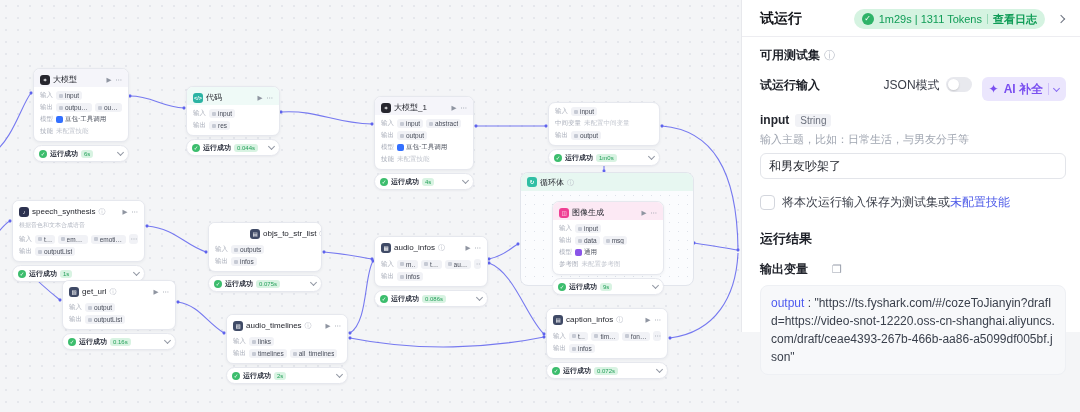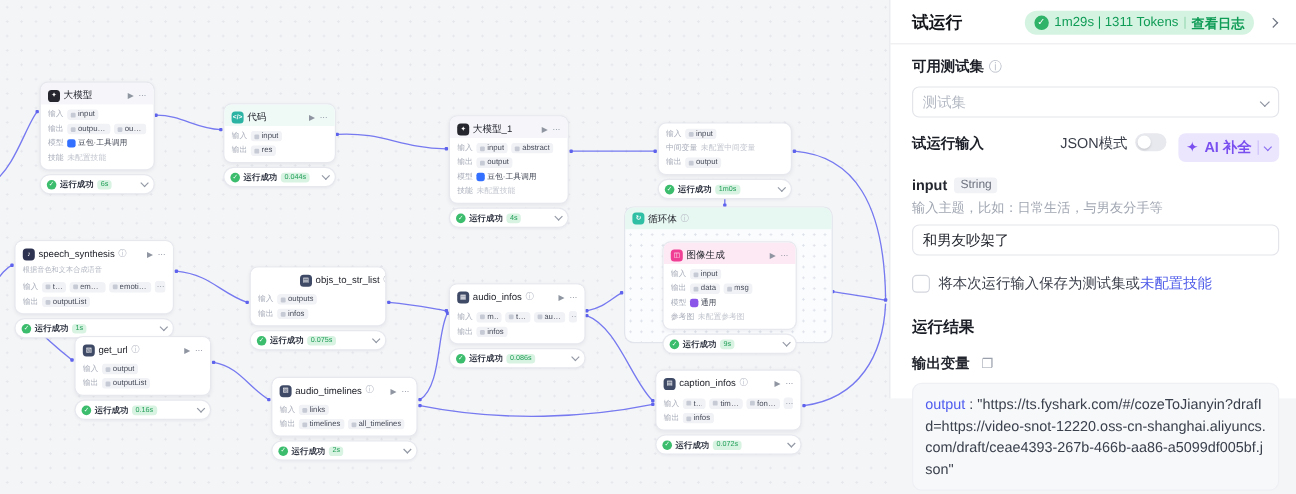--- a/index.html
+++ b/index.html
@@ -69,21 +69,21 @@
   .ai-btn .chev{border-color:#8a6ef2;margin-top:-2px;}
   .field-label{margin-top:12px;display:flex;align-items:center;gap:6px;}
   .fname{font-size:12px;font-weight:bold;color:#23262e;}
   .ftype{font-size:10px;color:#6c717d;background:#f1f2f6;border-radius:3px;padding:1px 5px;}
   .fhint{margin-top:5px;font-size:11px;color:#a0a6b1;}
   .text-input{margin-top:6px;height:24px;border:1px solid #e3e5ea;border-radius:6px;display:flex;align-items:center;padding:0 8px;font-size:12px;color:#23262e;}
   .cb-row{margin-top:15px;display:flex;align-items:center;gap:7px;font-size:12px;color:#3a3e49;}
   .cb{width:13px;height:13px;border:1.4px solid #d3d6dd;border-radius:4px;background:#fff;flex:none;}
   .link{color:#4d5ae8;}
   .result-title{margin-top:19px;font-size:13px;font-weight:bold;color:#1b1e26;}
-  .var-label{margin-top:13px;display:flex;align-items:center;gap:10px;font-size:12px;font-weight:bold;color:#23262e;}
+  .var-label{margin-top:13px;display:flex;align-items:center;gap:24px;font-size:12px;font-weight:bold;color:#23262e;}
   .copy-ic{color:#9aa0ac;font-size:11px;font-weight:normal;}
   .code-box{margin-top:7px;background:#f7f8fa;border:1px solid #eef0f4;border-radius:8px;padding:8px 10px;font-size:12px;line-height:1.5;color:#3a404c;word-break:break-all;min-height:50px;}
   .out-key{color:#4e5bef;}
 </style>
 </head>
 <body>
 
 <div id="stage">
 
   <div id="canvas">
@@ -619,24 +619,20 @@
           <span class="chev-r"></span>
         </span>
     </div>
     <div class="p-hr"></div>
 
     <div class="p-body">
       <div class="sec-label">
         <span>可用测试集</span>
           <span class="info-ic">ⓘ</span>
       </div>
-      <div class="select">
-        <span class="ph">测试集</span>
-        <span class="chev"></span>
-      </div>
 
       <div class="row-between">
         <span class="sec-label">试运行输入</span>
         <span class="jm-label">JSON模式</span>
         <span class="toggle">
             <span class="knob"></span>
           </span>
         <span class="ai-btn">
           <span>✦</span>
           <span>AI 补全</span>

